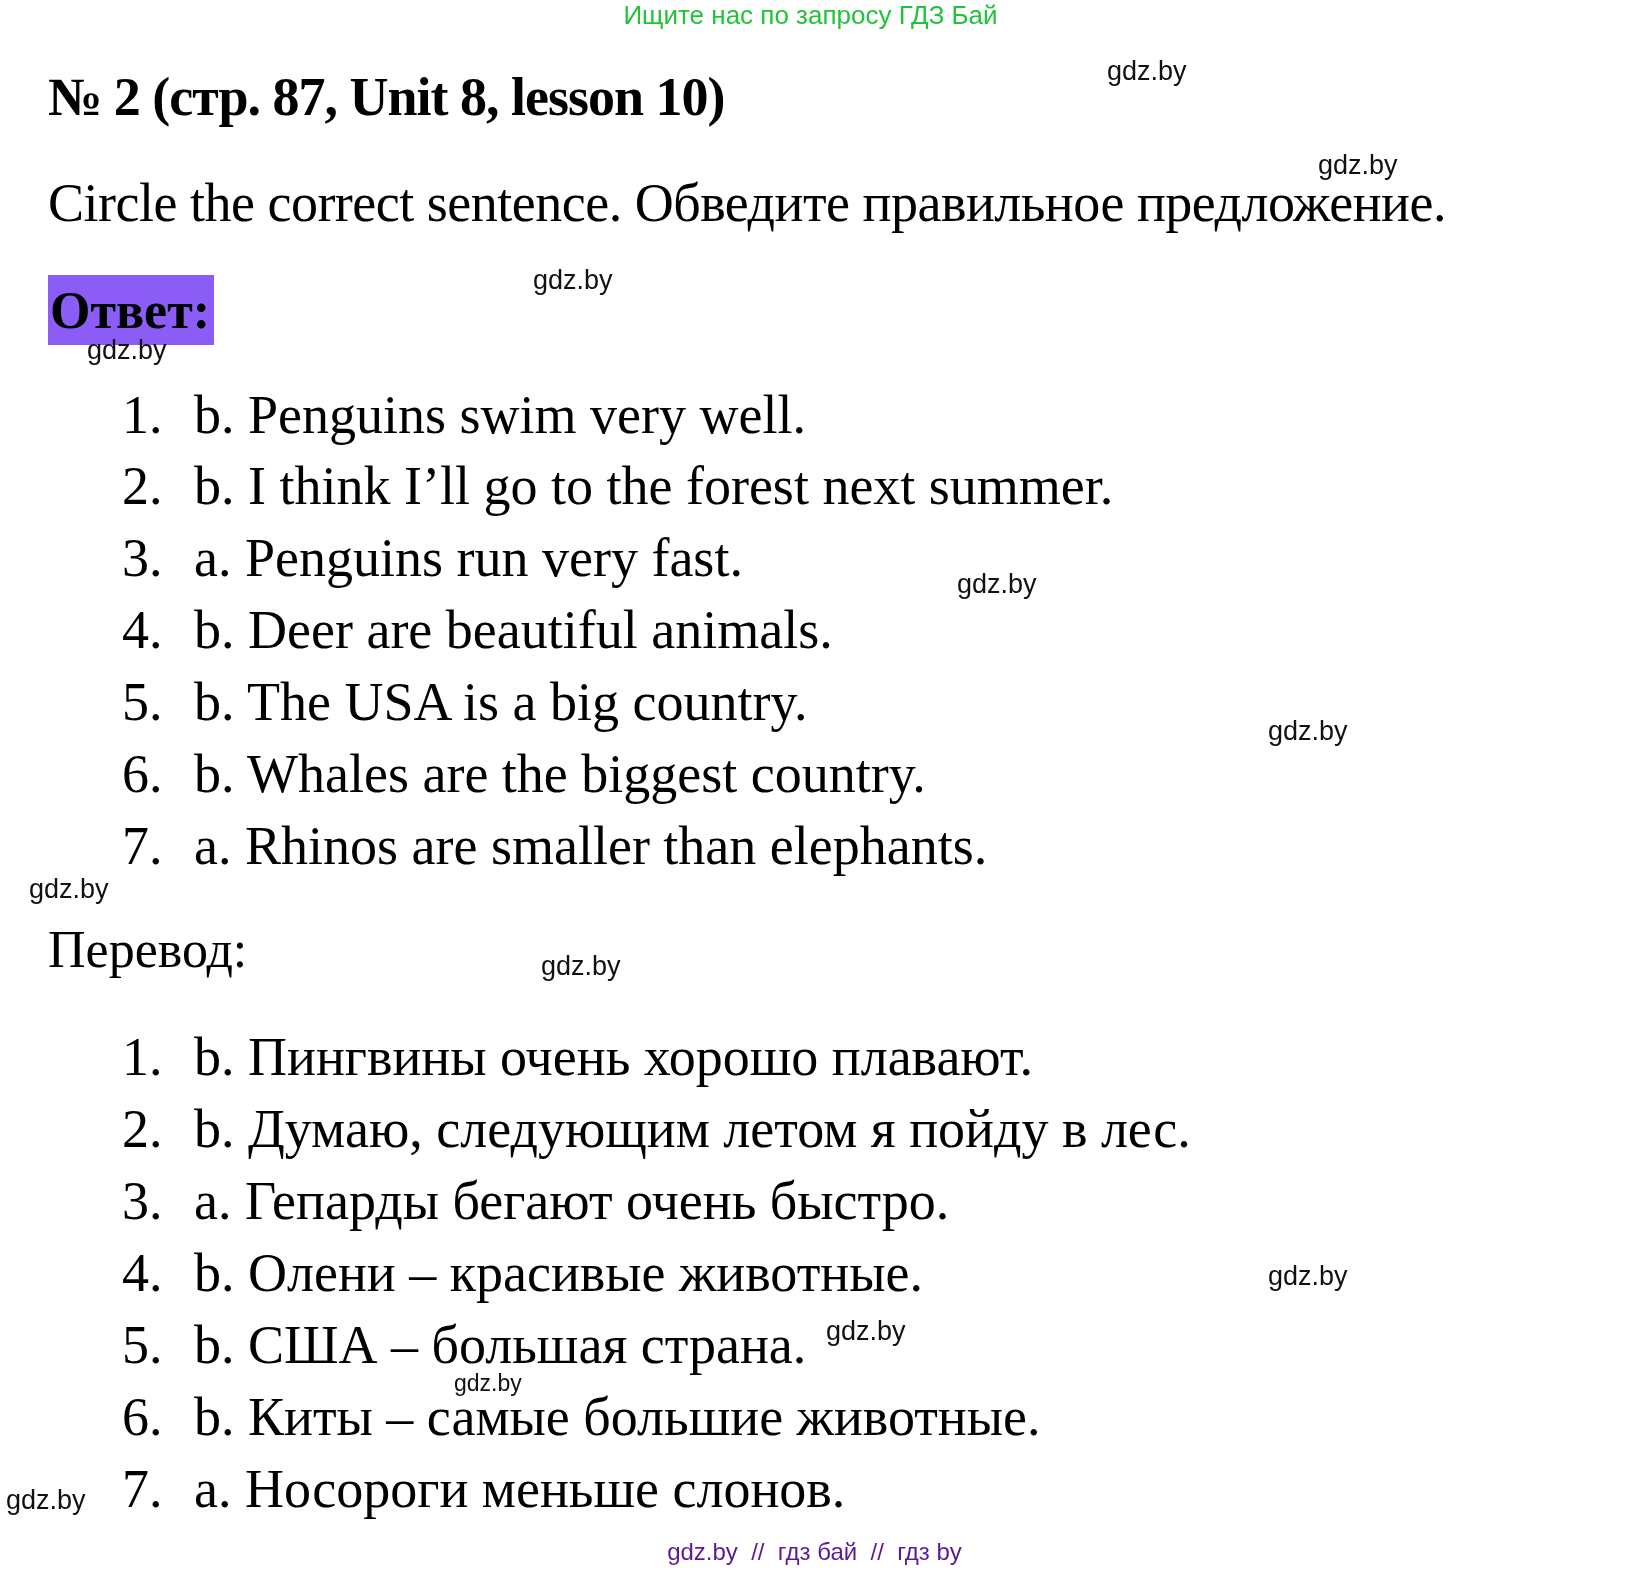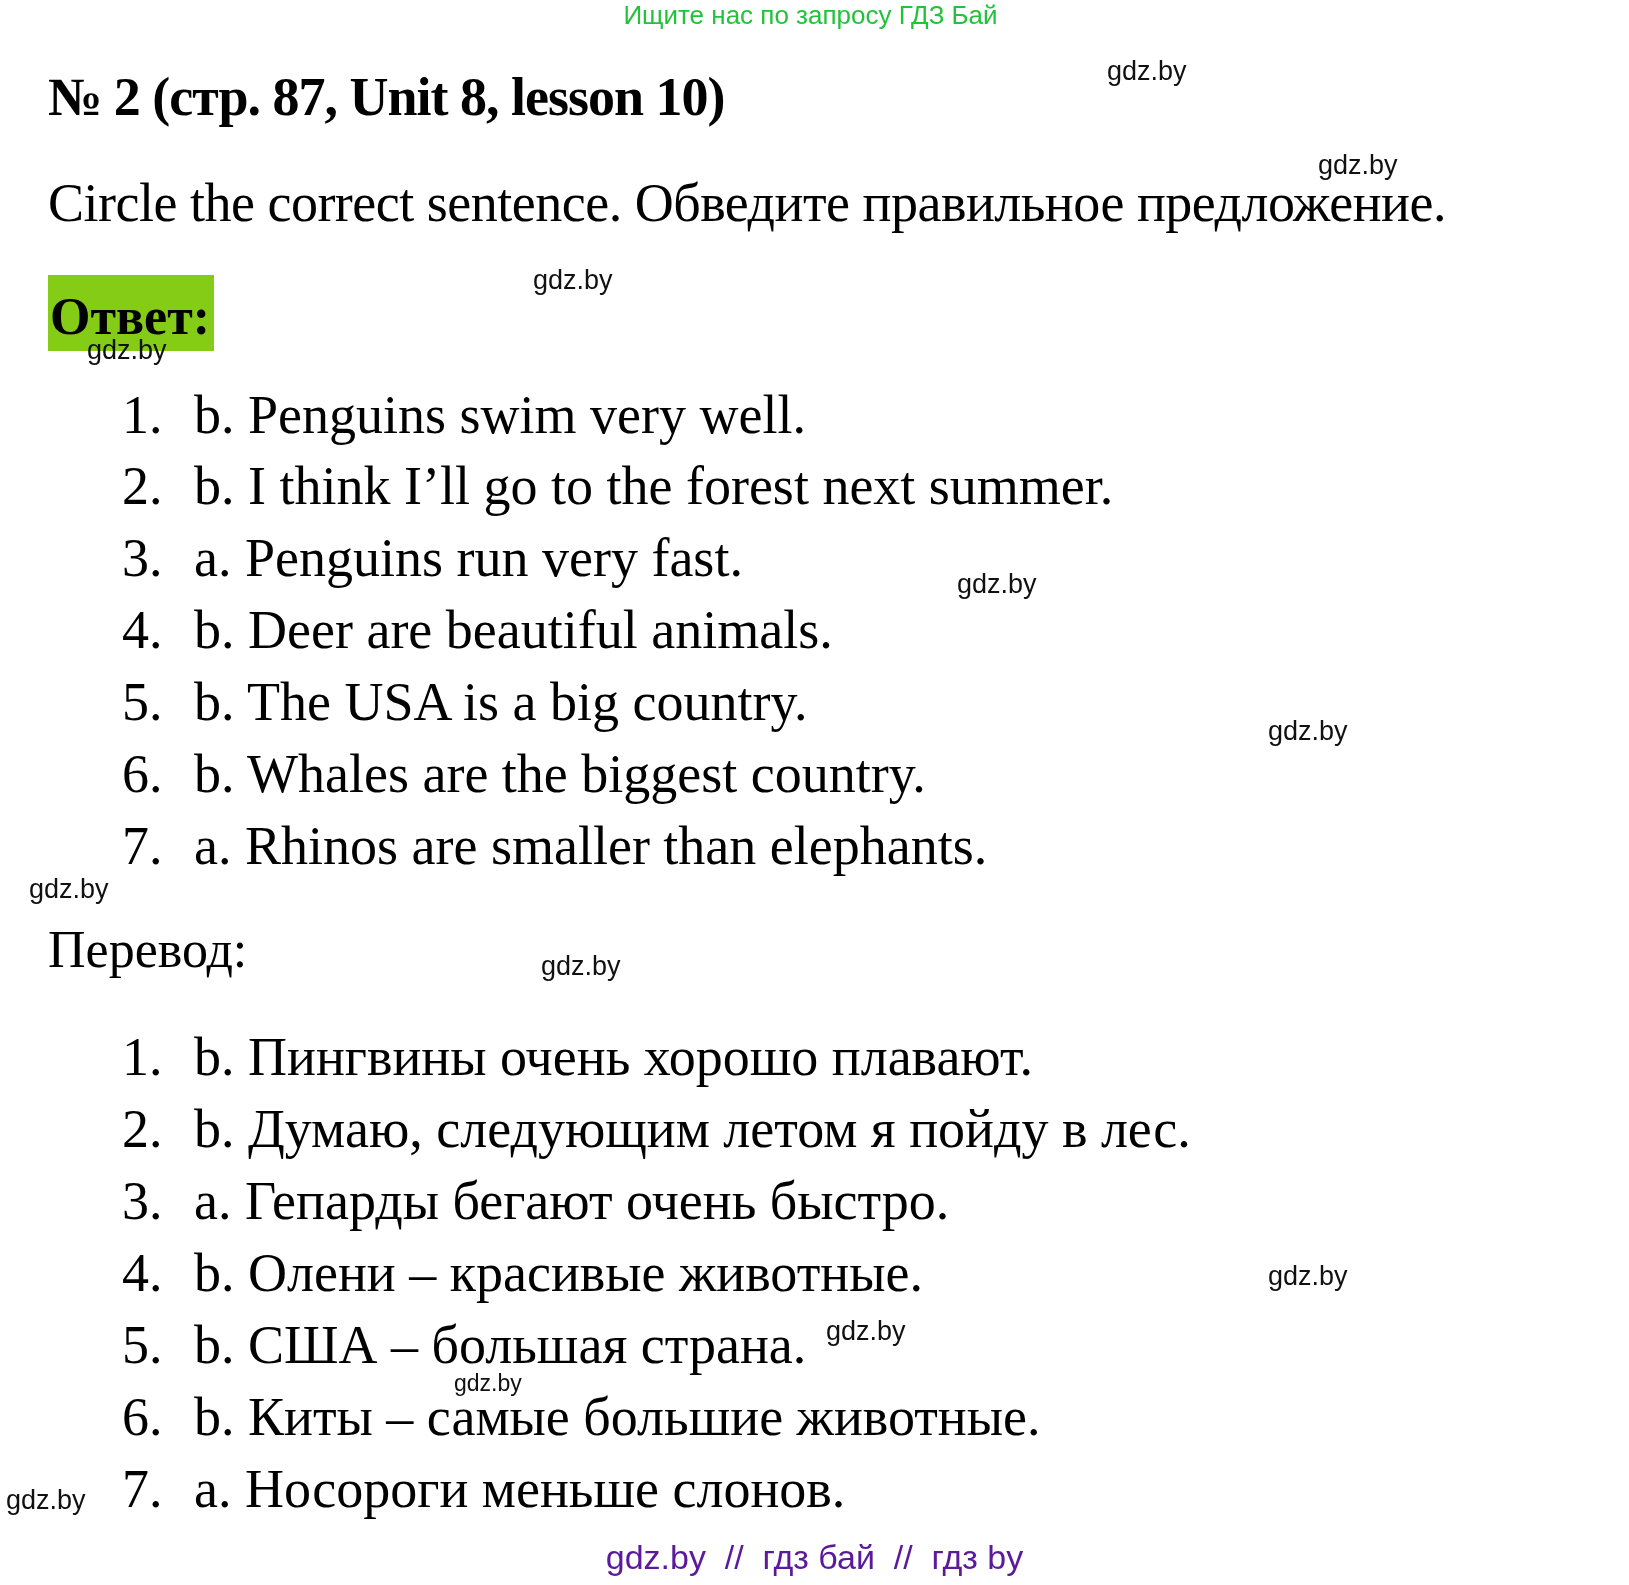--- a/index.html
+++ b/index.html
@@ -3,26 +3,26 @@
 <meta charset="utf-8">
 <style>
   html, body { margin: 0; padding: 0; background: #ffffff; }
   body { width: 1629px; height: 1585px; position: relative; overflow: hidden; }
   .abs { position: absolute; white-space: nowrap; }
   .serif { font-family: "Liberation Serif", "DejaVu Serif", serif; color: #000; }
   .sans { font-family: "Liberation Sans", "DejaVu Sans", sans-serif; text-align: center; }
   .top-banner { left: 0; width: 1621px; top: 0; text-align: center; font-size: 26px; color: #22c33a; }
   .title { left: 48px; top: 66px; font-size: 54px; font-weight: bold; letter-spacing: -1px; }
   .instruction { left: 48px; top: 172px; font-size: 54px; letter-spacing: -0.5px; }
-  .answer-label { left: 48px; top: 275px; font-size: 52px; font-weight: bold; background: #84cc16; padding: 8px 4px 0 2px; line-height: 68px; }
+  .answer-label { left: 48px; top: 275px; font-size: 52px; font-weight: bold; background: #8b5cf6; padding: 2px 4px 0 2px; line-height: 68px; }
   .translation-label { left: 48px; top: 920px; font-size: 52px; font-weight: normal; }
   .list-item { left: 122px; font-size: 54px; }
   .list-item .num { display: inline-block; width: 72px; }
   .wm { font-size: 27px; color: #111; }
-  .footer { left: 0; width: 1629px; top: 1538px; text-align: center; font-size: 34px; color: #5a1a9a; }
+  .footer { left: 0; width: 1629px; top: 1538px; text-align: center; font-size: 24px; color: #5a1a9a; }
 </style>
 </head>
 <body>
 
 <div class="abs sans top-banner">Ищите нас по запросу ГДЗ Бай</div>
 
 <div class="abs serif title">№ 2 (стр. 87, Unit 8, lesson 10)</div>
 <div class="abs serif instruction">Circle the correct sentence. Обведите правильное предложение.</div>
 
 <div class="abs serif answer-label">Ответ:</div>

